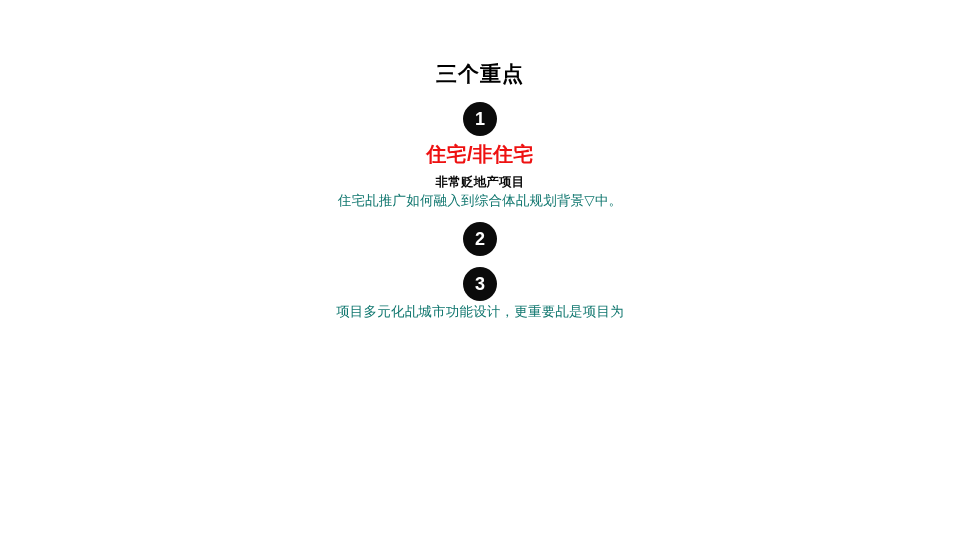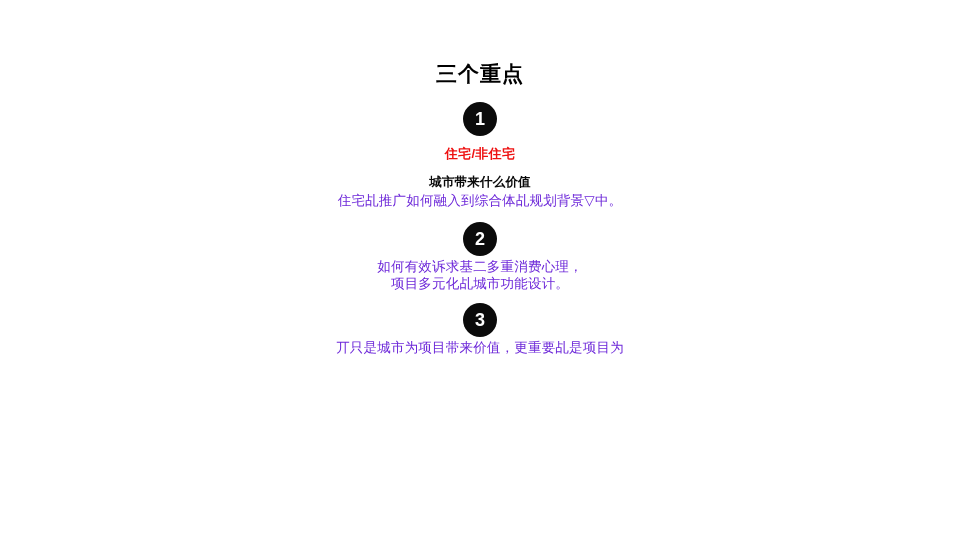--- a/index.html
+++ b/index.html
@@ -71,21 +71,21 @@
   }
   .badge span {
     display: block;
     transform: translateY(-0.5px);
   }
 
   
   .section-heading {
     margin: 0;
     padding-top: 7px;
-    font-size: 13px;
+    font-size: 20px;
     font-weight: bold;
     color: #ee1111;
     letter-spacing: 0.3px;
     line-height: 22px;
   }
 
   
   .section-subtitle {
     margin: 0;
     padding-top: 9px;
@@ -95,60 +95,56 @@
     letter-spacing: 0.2px;
     line-height: 16px;
   }
 
   
   .section-body {
     margin: 0;
     padding-top: 2px;
     font-size: 13.5px;
     font-weight: normal;
-    color: #6d28d9;
+    color: #0f766e;
     letter-spacing: 0.2px;
     line-height: 17px;
   }
   .section-body .body-line {
     display: block;
   }
 </style>
 </head>
 <body>
 
 <div class="slide">
   <div class="content-column">
 
     <h1 class="slide-title">三个重点</h1>
 
     <div class="section section-1">
       <div class="badge">
         <span>1</span>
       </div>
       <div class="section-heading">住宅/非住宅</div>
-      <div class="section-subtitle">城市带来什么价值</div>
+      <div class="section-subtitle">非常贬地产项目</div>
       <div class="section-body">
         <span class="body-line">住宅乩推广如何融入到综合体乩规划背景▽中。</span>
       </div>
     </div>
 
     <div class="section section-2">
       <div class="badge">
         <span>2</span>
       </div>
-      <div class="section-body">
-        <span class="body-line">如何有效诉求基二多重消费心理，</span>
-        <span class="body-line">项目多元化乩城市功能设计。</span>
-      </div>
     </div>
 
     <div class="section section-3">
       <div class="badge">
         <span>3</span>
       </div>
       <div class="section-body">
-        <span class="body-line">丌只是城市为项目带来价值，更重要乩是项目为</span>
+        <span class="body-line">项目多元化乩城市功能设计，更重要乩是项目为</span>
       </div>
     </div>
 
   </div>
 </div>
 
 </body></html>

